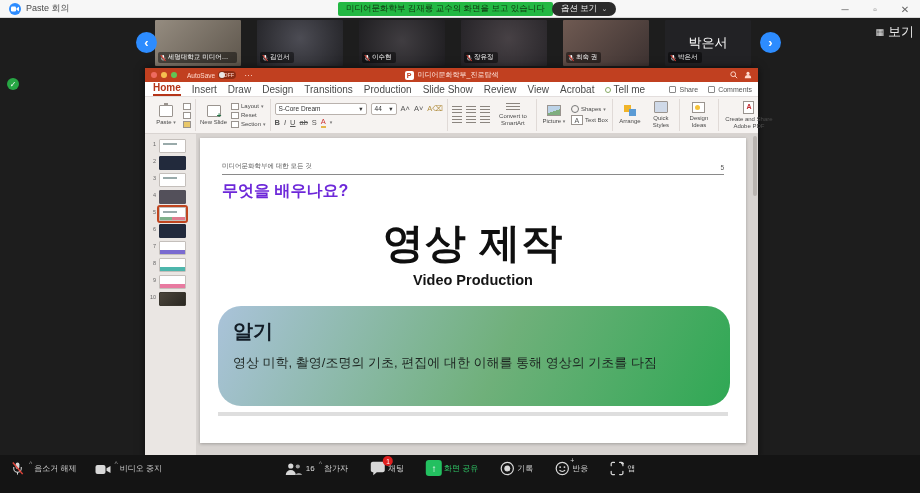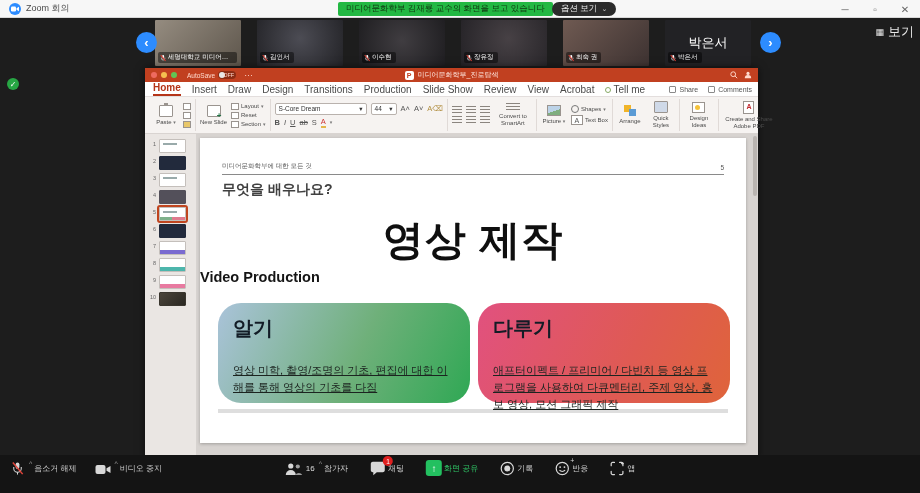--- a/index.html
+++ b/index.html
@@ -102,29 +102,29 @@
   .sl-mid { background:#53505a; border-color:#53505a; }
   .sl-photo { background:linear-gradient(135deg,#4a443a,#2b2822); border-color:#3a362e; }
   .thumb.sel { outline:2px solid #c0451f; outline-offset:0px; }
   .tline { position:absolute; left:3px; top:3px; width:14px; height:1.5px; background:#9aa; }
 
   #canvas { flex:1; background:#d7d3d0; position:relative; }
   #slide { position:absolute; left:4px; top:4px; width:546px; height:305px; background:#fff; box-shadow:0 1px 3px rgba(0,0,0,.25); }
   #slide-head { margin:24px 22px 0 22px; display:flex; justify-content:space-between; align-items:flex-end; }
   #slide-head span { font-size:6.5px; color:#555; }
   #slide-hr { margin:3px 22px 0 22px; border-top:1px solid #8a8a8a; }
-  #slide-sub { margin:6px 22px 4px 22px; font-size:14px; font-weight:bold; color:#404040; }
+  #slide-sub { margin:6px 22px 4px 22px; font-size:16px; font-weight:bold; color:#6d28d9; }
   #slide-title { margin-top:14px; text-align:center; font-size:41px; font-weight:900; color:#0f0f0f; letter-spacing:1px; }
-  #slide-title-en { margin-top:1px; text-align:left; font-size:14.5px; font-weight:bold; color:#151515; }
+  #slide-title-en { margin-top:1px; text-align:center; font-size:14.5px; font-weight:bold; color:#151515; }
   #boxes { margin:18px 16px 0 18px; display:flex; gap:8px; height:100px; }
   .box { flex:1; padding:12px 15px;border-radius:23px; }
   .box-know { background:linear-gradient(115deg,#aac3da 0%,#6fb07a 55%,#2fa854 100%); }
   .box-do { background:linear-gradient(115deg,#e1517f 0%,#df5a53 60%,#df643a 100%); }
   .box h3 { font-size:20px; font-weight:900; color:#121c26; }
-  .box p { margin-top:20px; font-size:11px; line-height:1.55; color:#1c2420;text-decoration:underline; }
+  .box p { margin-top:8px; font-size:13px; line-height:1.55; color:#1c2420; }
   #slide-strip { margin:6px 18px 0 18px; height:4px; background:#dedede; }
   #canvas-scroll { position:absolute; right:1px; top:2px; width:4px; height:60px; background:#b9b4b0; border-radius:2px; }
 
   
   #toolbar { left:0; top:455px; width:920px; height:38px; background:#141414; }
   .tbi { display:flex; flex-direction:row; align-items:center; gap:2px; }
   .tbi .lab { font-size:8px; color:#cfcfcf; white-space:nowrap; }
   .tbi .lab.green { color:#2fc465; }
   .icn { height:16px; display:flex; align-items:flex-end; justify-content:center; position:relative; }
   .chev { font-size:7px; color:#9a9a9a; margin-left:4px; align-self:flex-start; }
@@ -137,21 +137,21 @@
 </head>
 <body>
 
 <div id="titlebar" class="abs">
   <div class="zoom-logo">
     <svg width="8" height="6" viewBox="0 0 8 6">
         <rect x="0" y="0.5" width="5" height="5" rx="1.2" fill="#fff"></rect>
         <path d="M5.5 2.2 8 0.8v4.4L5.5 3.8z" fill="#fff"></path>
       </svg>
   </div>
-  <span id="win-title">Zoom 회의</span>
+  <span id="win-title">Paste 회의</span>
   <div id="banner">
     <span>미디어문화학부 김재룡 교수의 화면을 보고 있습니다</span>
   </div>
   <div id="options-btn">
     <span>옵션 보기</span>
     <span style="font-size:7px;color:#ccc">⌄</span>
   </div>
   <div class="winctl" style="right:0;">
     <span>─</span>
     <span>▫</span>
@@ -485,24 +485,20 @@
         </div>
         <div id="slide-hr"></div>
         <div id="slide-sub">무엇을 배우나요?</div>
         <div id="slide-title">영상 제작</div>
         <div id="slide-title-en">Video Production</div>
         <div id="boxes">
           <div class="box box-know">
             <h3>알기</h3>
             <p>영상 미학, 촬영/조명의 기초, 편집에 대한 이해를 통해 영상의 기초를 다짐</p>
           </div>
-          <div class="box box-do">
-            <h3>다루기</h3>
-            <p>애프터이펙트 / 프리미어 / 다빈치 등 영상 프로그램을 사용하여 다큐멘터리, 주제 영상, 홍보 영상, 모션 그래픽 제작</p>
-          </div>
         </div>
         <div id="slide-strip"></div>
       </div>
       <div id="canvas-scroll"></div>
     </div>
   </div>
 </div>
 
 <div id="toolbar" class="abs">
   <div id="tb-left">

